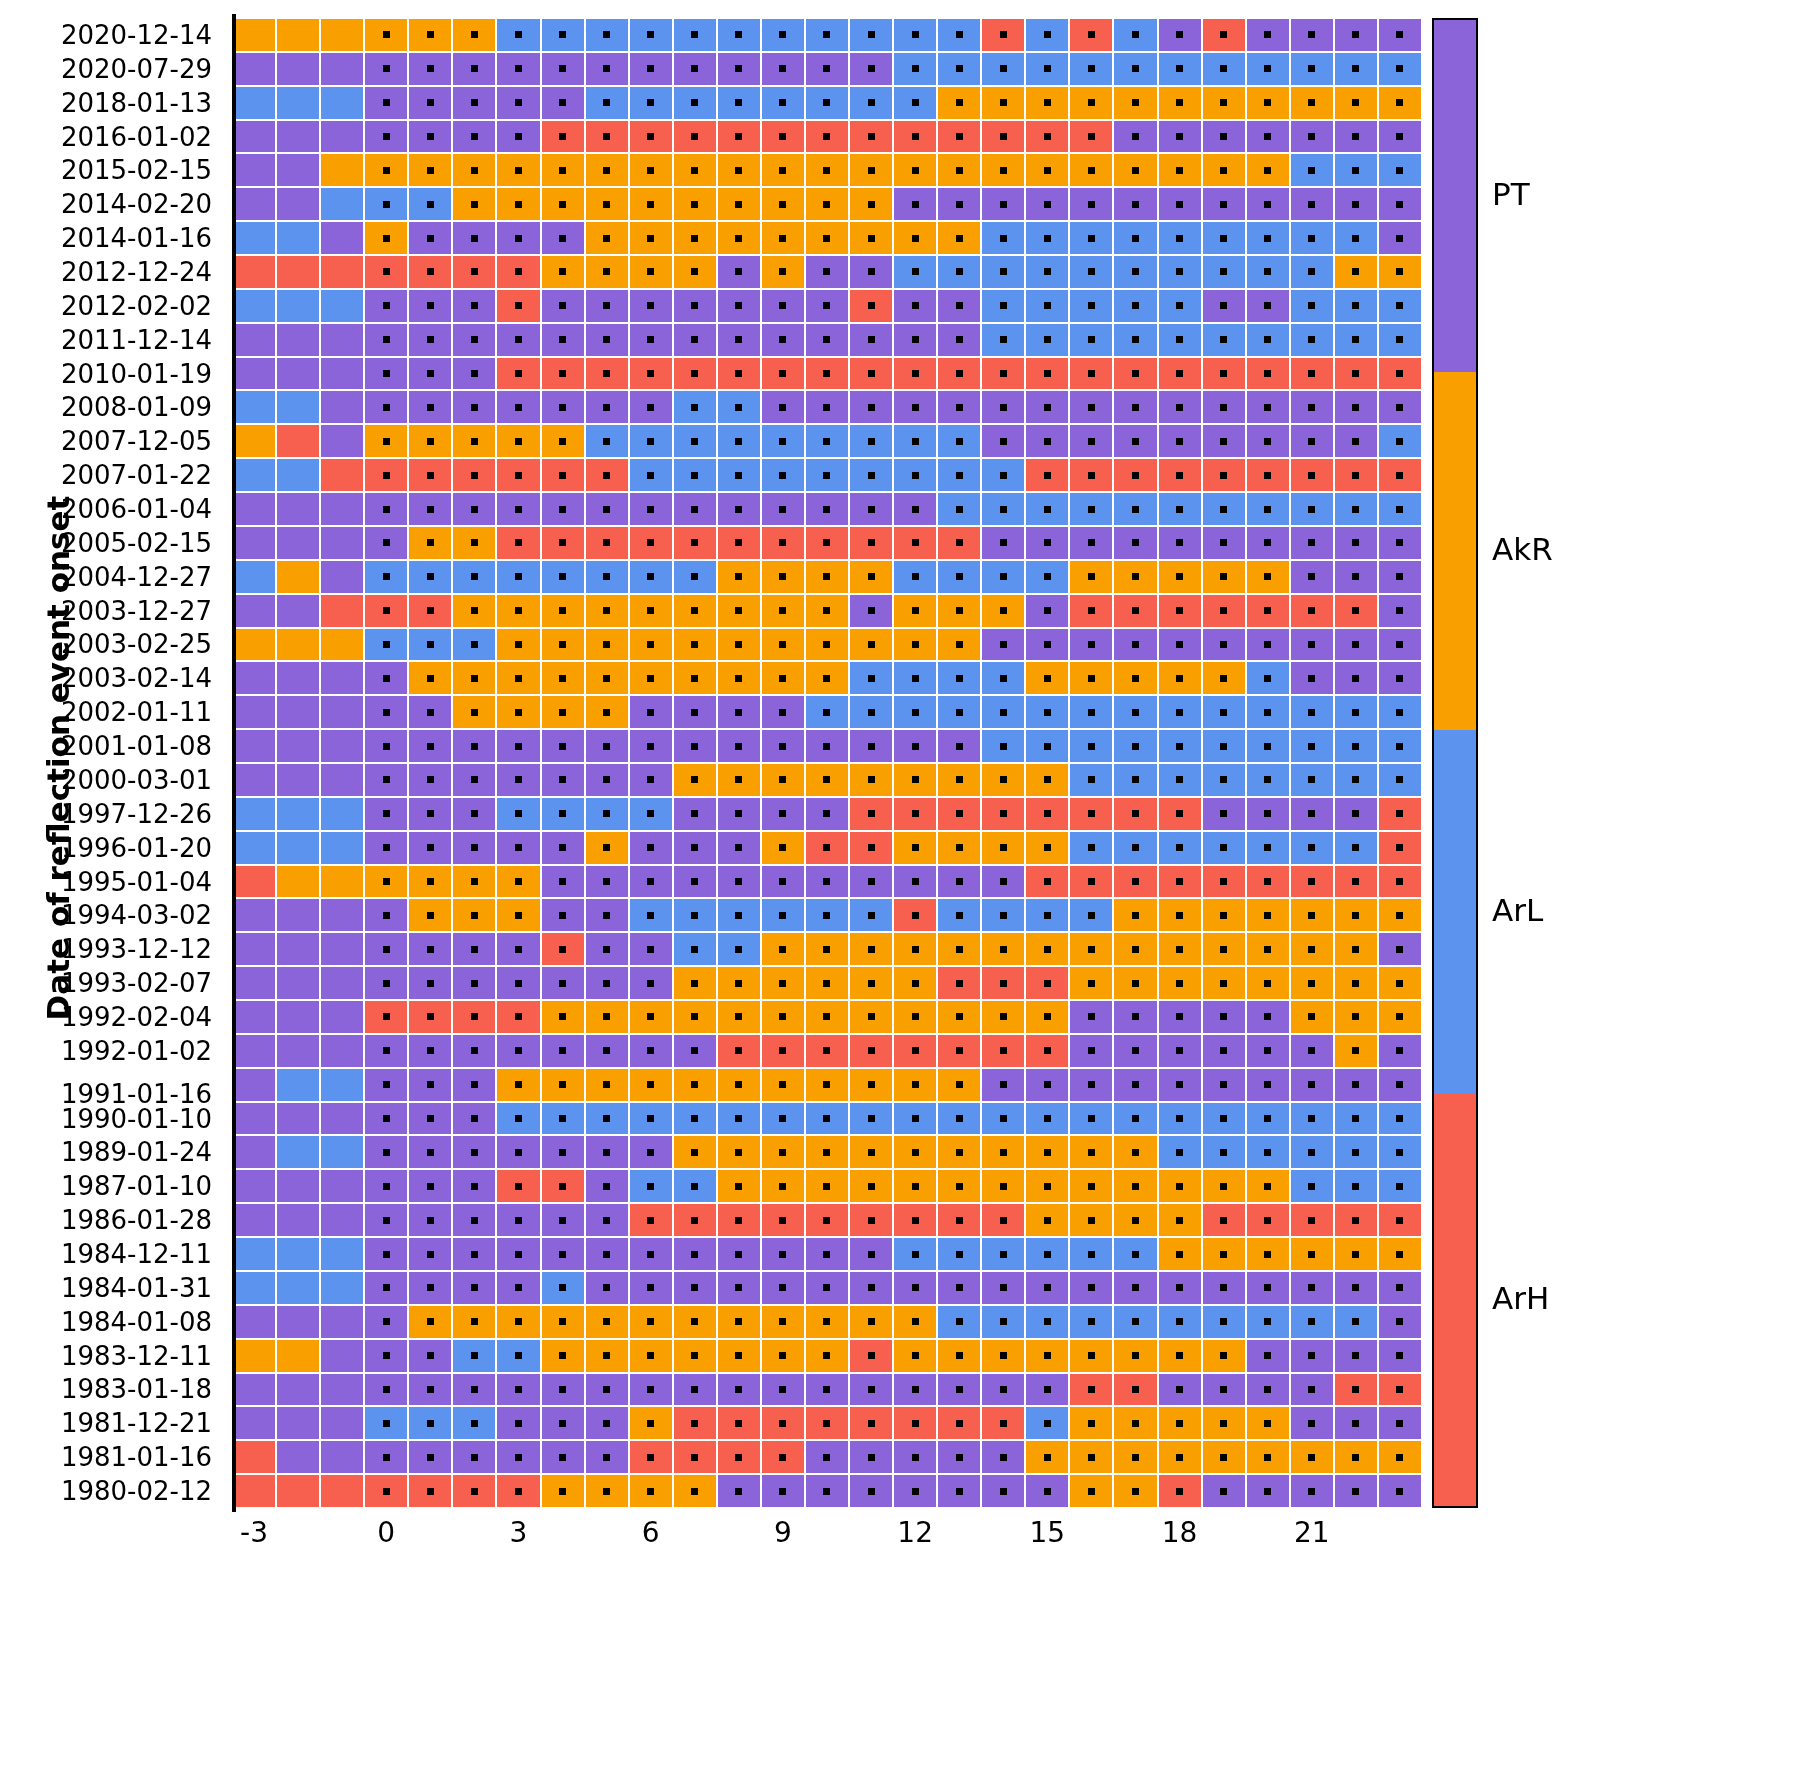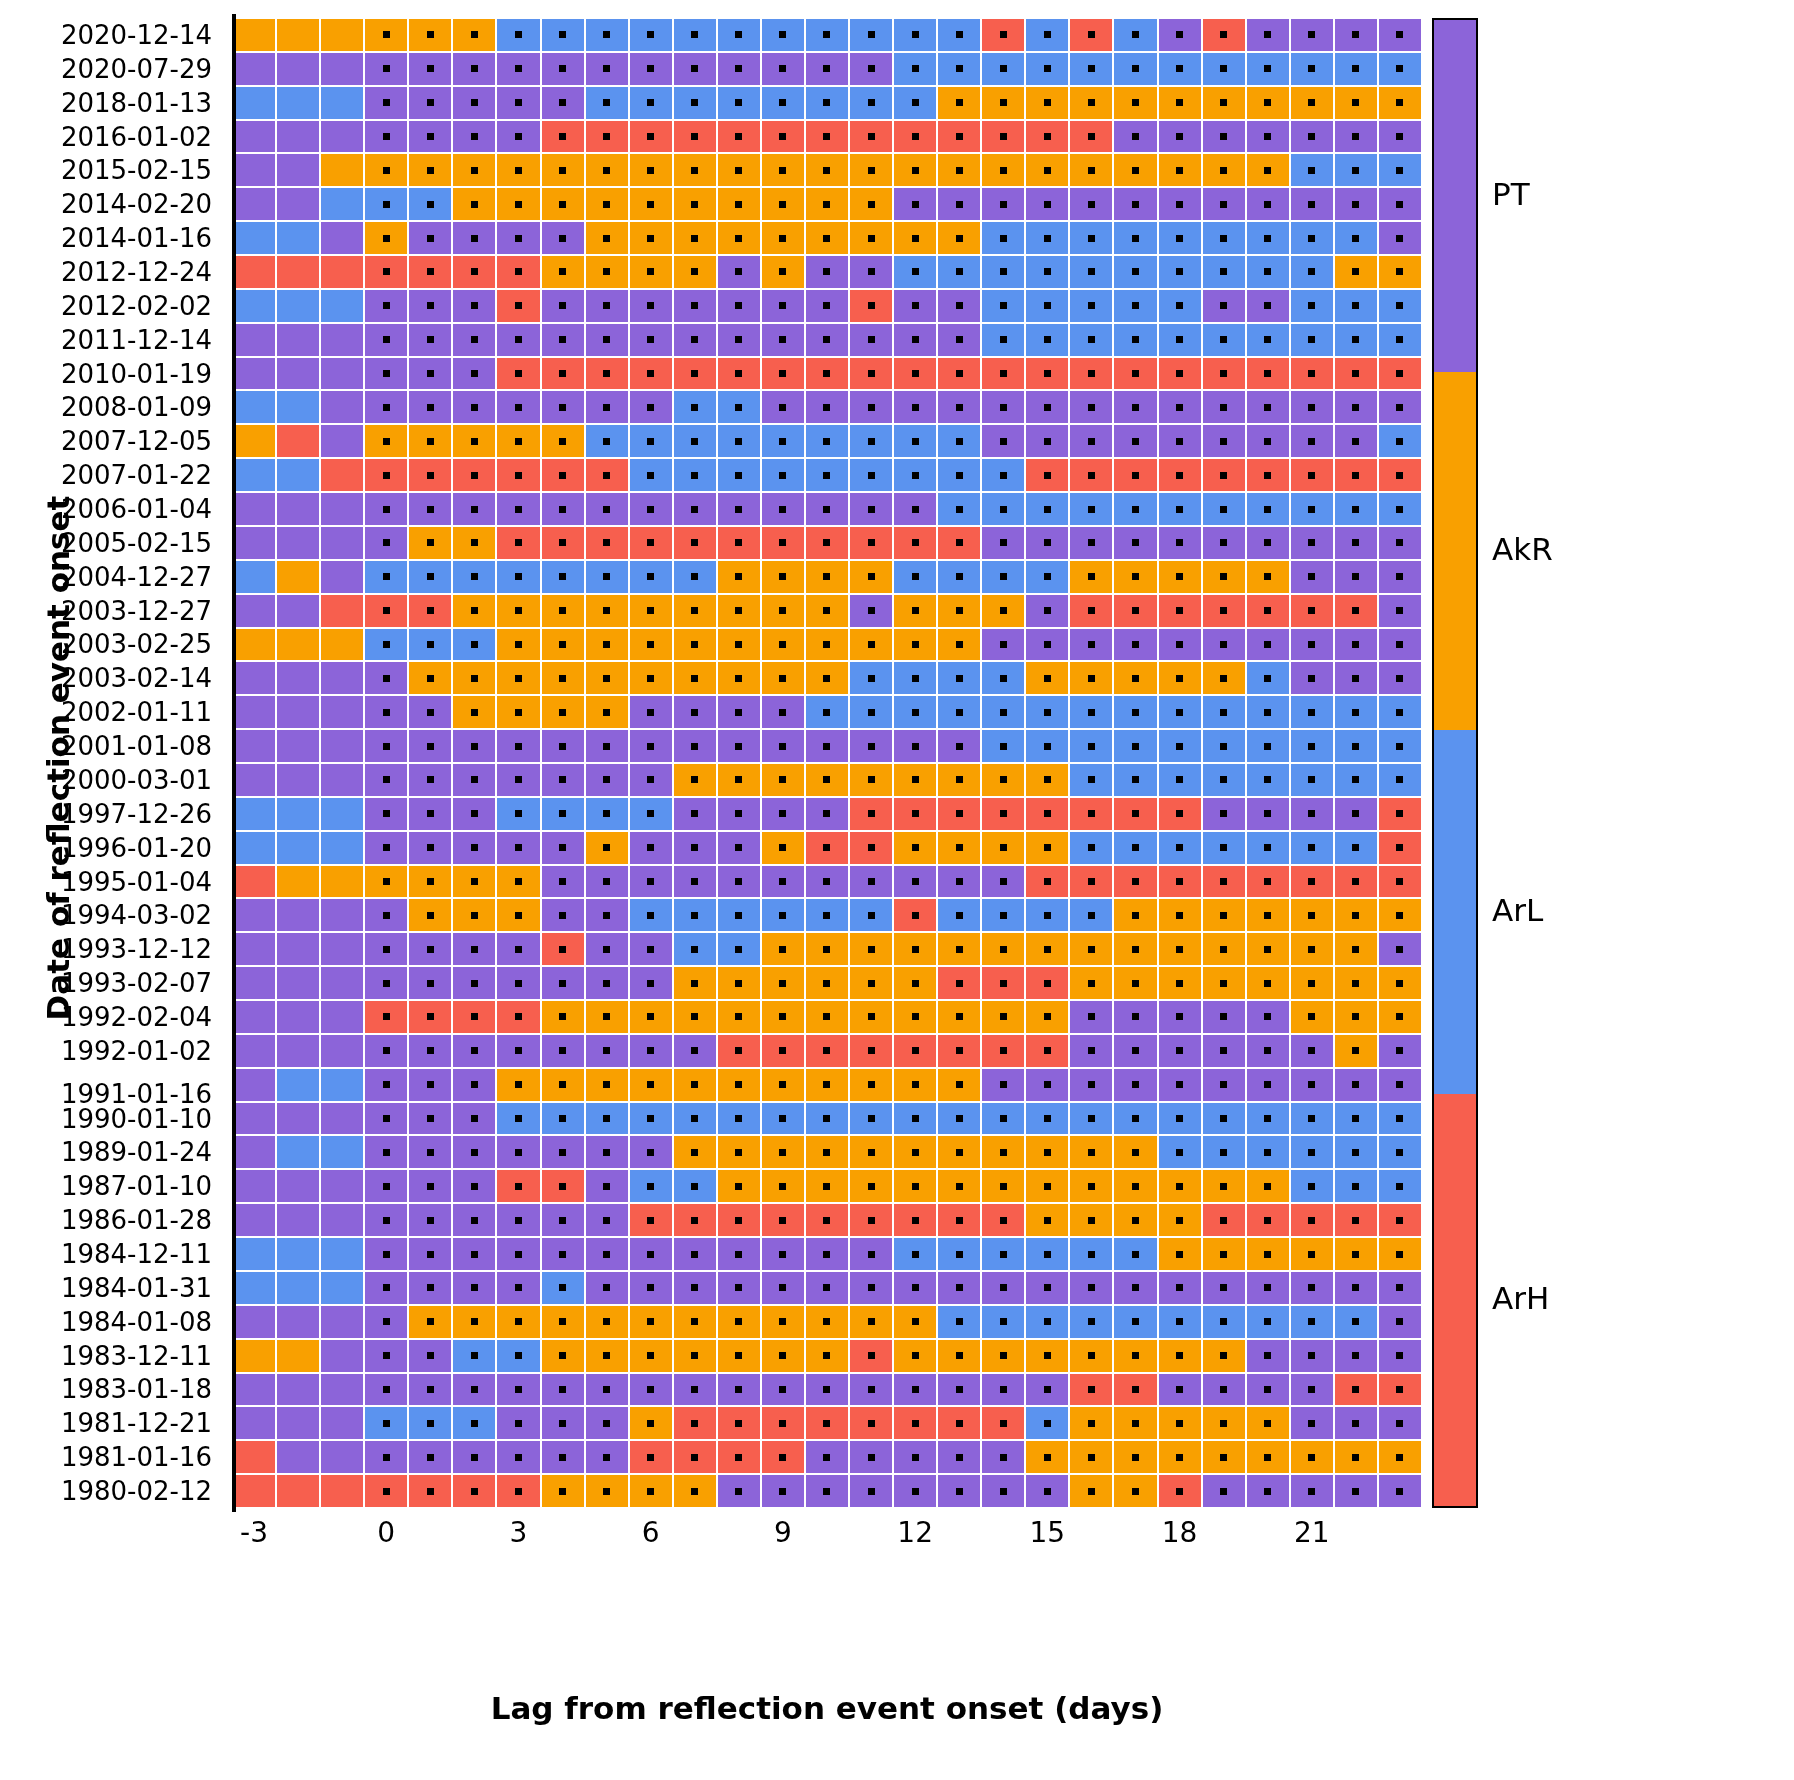--- a/index.html
+++ b/index.html
@@ -124,21 +124,20 @@
     transform:translateY(-50%);
     white-space:nowrap;
   }
 </style>
 </head>
 <body>
 
 <div id="wrap">
 
   <div id="ylabel">Date of reflection event onset</div>
-  <div id="xlabel">Lag from reflection event onset (days)</div>
 
   <div id="yticks">
       <div class="ytick" style="top: 16.9318px;">2020-12-14</div>
       <div class="ytick" style="top: 50.7955px;">2020-07-29</div>
       <div class="ytick" style="top: 84.6591px;">2018-01-13</div>
       <div class="ytick" style="top: 118.523px;">2016-01-02</div>
       <div class="ytick" style="top: 152.386px;">2015-02-15</div>
       <div class="ytick" style="top: 186.25px;">2014-02-20</div>
       <div class="ytick" style="top: 220.114px;">2014-01-16</div>
       <div class="ytick" style="top: 253.977px;">2012-12-24</div>

